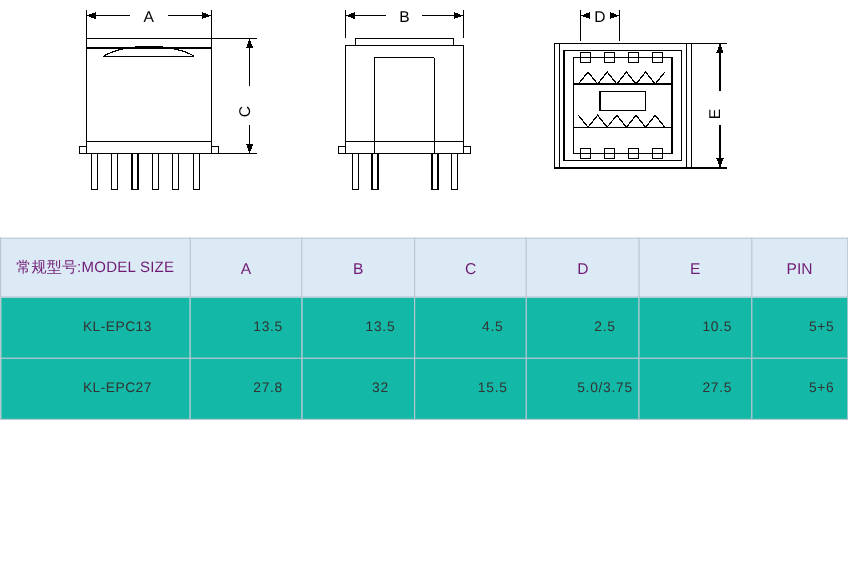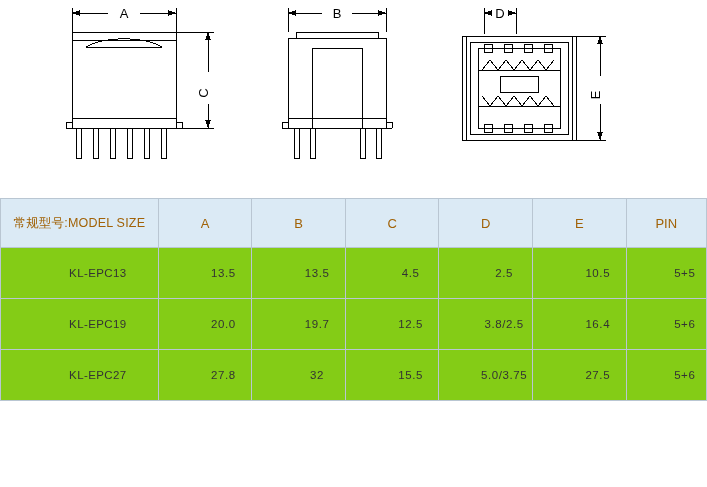--- a/index.html
+++ b/index.html
@@ -44,31 +44,31 @@
     border: 1px solid #b9c6d2;
     text-align: center;
     vertical-align: middle;
     color: #333333;
   }
   #spec-table thead th {
     background: #dbeaf5;
     height: 46px;
     font-weight: normal;
     font-size: 13px;
-    color: #a16207;
+    color: #701a75;
     margin-top: 39px;
   }
   #spec-table thead th.model-head {
     font-size: 12.5px;
     letter-spacing: 0.2px;
   }
   #spec-table tbody td {
     height: 48px;
     font-size: 11.5px;
-    background: #84cc16;
+    background: #14b8a6;
     letter-spacing: 0.6px;
     padding-left: 38px;
   }
   #spec-table tbody td.model-cell {
     font-size: 11.5px;
     letter-spacing: 0.4px;
   }
   .col-model { width: 155px; }
   .col-dim   { width: 92px; }
   .col-pin   { width: 79px; }
@@ -228,29 +228,20 @@
       <tr>
         <td class="model-cell">KL-EPC13</td>
         <td>13.5</td>
         <td>13.5</td>
         <td>4.5</td>
         <td>2.5</td>
         <td>10.5</td>
         <td>5+5</td>
       </tr>
       <tr>
-        <td class="model-cell">KL-EPC19</td>
-        <td>20.0</td>
-        <td>19.7</td>
-        <td>12.5</td>
-        <td>3.8/2.5</td>
-        <td>16.4</td>
-        <td>5+6</td>
-      </tr>
-      <tr>
         <td class="model-cell">KL-EPC27</td>
         <td>27.8</td>
         <td>32</td>
         <td>15.5</td>
         <td>5.0/3.75</td>
         <td>27.5</td>
         <td>5+6</td>
       </tr>
     </tbody>
   </table>

